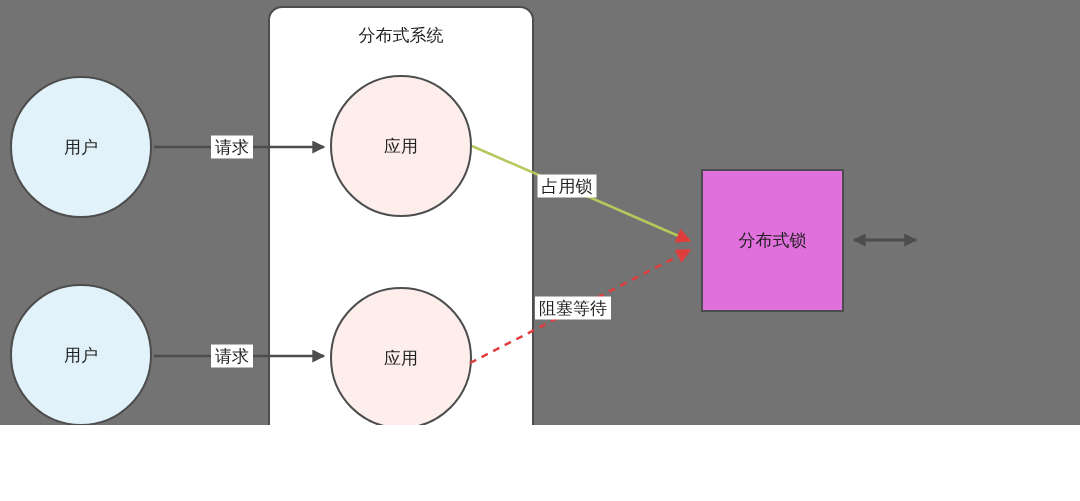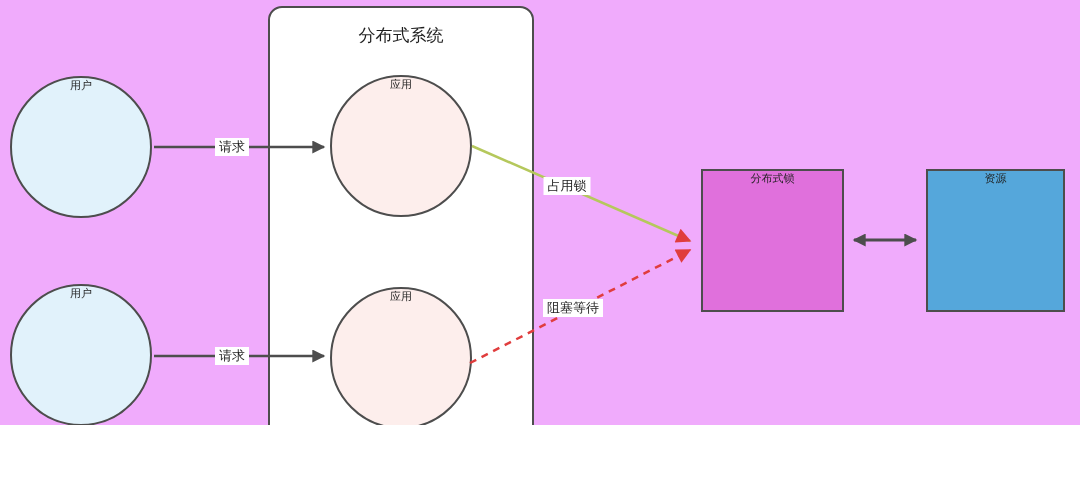--- a/index.html
+++ b/index.html
@@ -5,44 +5,44 @@
   * { box-sizing: border-box; }
   html, body { margin: 0; padding: 0; background: #ffffff; }
   body {
     font-family: "Liberation Sans", "DejaVu Sans", sans-serif;
     color: #1f1f1f;
   }
   .canvas {
     position: relative;
     width: 1080px;
     height: 425px;
-    background: #f0abfc;
+    background: #737373;
     overflow: hidden;
   }
   .system-box {
     position: absolute;
     left: 268px; top: 6px;
     width: 266px; height: 486px;
     border: 2px solid #4d4d4d;
     border-radius: 14px;
     background: #ffffff;
   }
   .system-label {
     position: absolute;
     top: 16px; left: 0;
     width: 100%;
     text-align: center;
     font-size: 17px;
   }
   .node {
     position: absolute;
     display: flex;
-    align-items: flex-start;
+    align-items: center;
     justify-content: center;
-    font-size: 11px;
+    font-size: 17px;
     text-align: center;
   }
   .circle {
     width: 142px; height: 142px;
     border-radius: 50%;
     border: 2.5px solid #4d4d4d;
   }
   .user { background: #e1f2fb; }
   .app  { background: #fdeeec; }
   .rect { border: 2.5px solid #4d4d4d; }
@@ -51,21 +51,21 @@
   .edge-layer {
     position: absolute;
     left: 0; top: 0;
     pointer-events: none;
   }
   .edge-label {
     position: absolute;
     transform: translate(-50%, -50%);
     background: #ffffff;
     padding: 0 4px;
-    font-size: 13px;
+    font-size: 17px;
     white-space: nowrap;
   }
 </style>
 </head>
 <body>
 
 <div class="canvas">
 
   <div class="system-box">
     <div class="system-label">分布式系统</div>
@@ -80,23 +80,20 @@
 
   <div class="node circle app" style="left:330px;top:75px;">
     <span class="node-label">应用</span>
   </div>
   <div class="node circle app" style="left:330px;top:287px;">
     <span class="node-label">应用</span>
   </div>
 
   <div class="node rect lock">
     <span class="node-label">分布式锁</span>
-  </div>
-  <div class="node rect resource">
-    <span class="node-label">资源</span>
   </div>
 
   <svg class="edge-layer" width="1080" height="501" viewBox="0 0 1080 501" aria-hidden="true">
     <defs>
       <marker id="ah-gray" viewBox="0 0 10 10" refX="9" refY="5" markerWidth="15" markerHeight="13" markerUnits="userSpaceOnUse" orient="auto-start-reverse">
         <path d="M 0 0 L 10 5 L 0 10 Z" fill="#4d4d4d"></path>
       </marker>
       <marker id="ah-red" viewBox="0 0 10 10" refX="9" refY="5" markerWidth="17" markerHeight="15" markerUnits="userSpaceOnUse" orient="auto-start-reverse">
         <path d="M 0 0 L 10 5 L 0 10 Z" fill="#e03d3d"></path>
       </marker>

